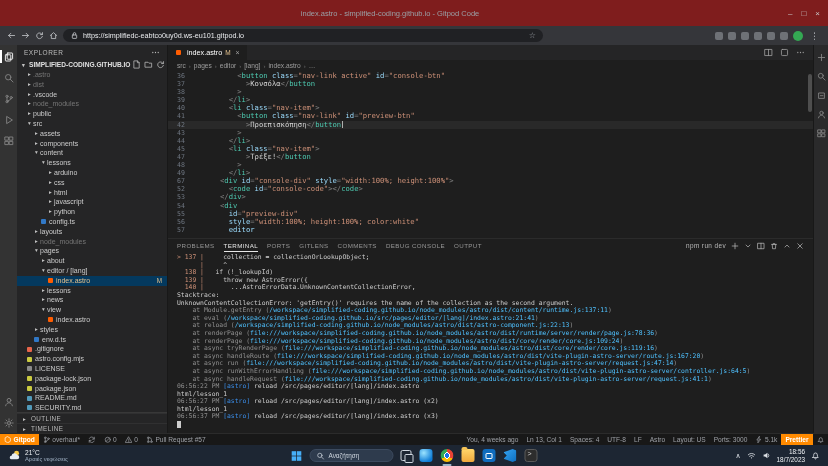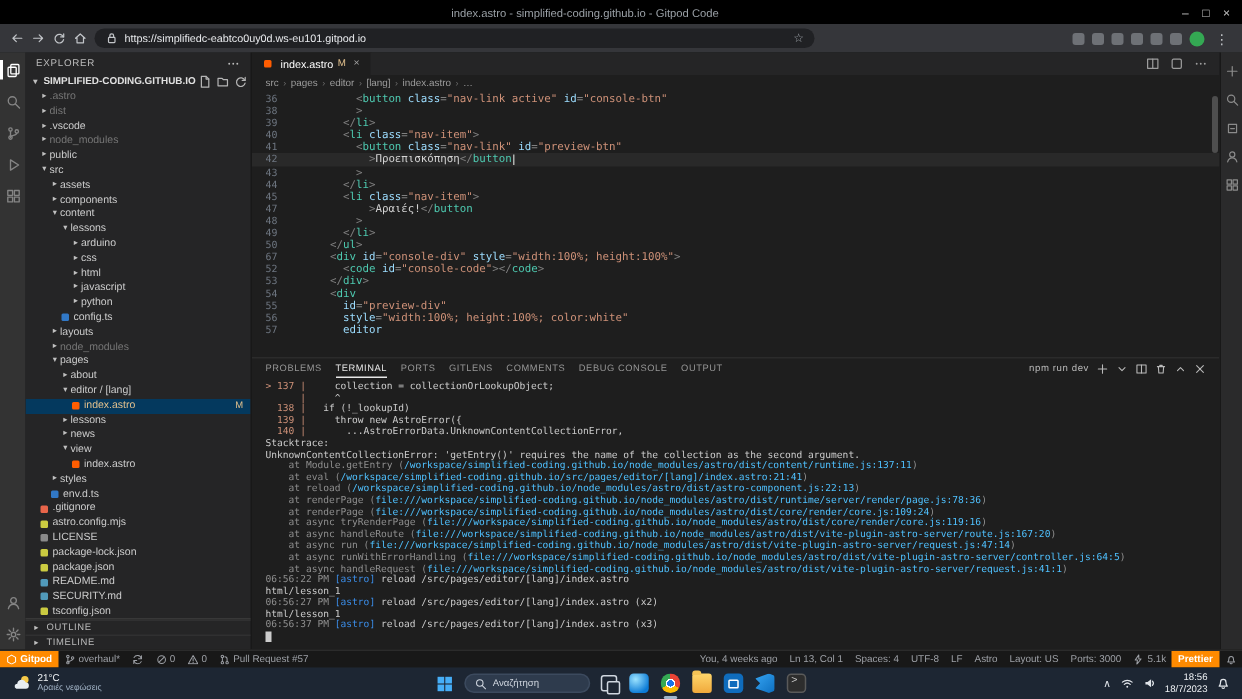--- a/index.html
+++ b/index.html
@@ -1,21 +1,21 @@
 <!DOCTYPE html>
 <html><head>
 <meta charset="utf-8">
 <style>
   *{margin:0;padding:0;box-sizing:border-box}
   html,body{width:828px;height:466px;overflow:hidden;background:#1e1e1e;
     font-family:"Liberation Sans",sans-serif;color:#cccccc;-webkit-font-smoothing:antialiased}
   .screen{width:828px;height:466px;display:flex;flex-direction:column;position:relative}
 
   
-  .titlebar{height:16px;background:#000000;display:flex;align-items:center;font-size:7.5px;color:#9aa0a6;flex:0 0 auto}
+  .titlebar{height:26px;background:#7f1d1d;display:flex;align-items:center;font-size:7.5px;color:#9aa0a6;flex:0 0 auto}
   .titlebar .title{flex:1;text-align:center;white-space:nowrap;overflow:hidden}
   .win-controls{display:flex;gap:9px;padding:0 8px;font-size:8px;color:#c8c8c8}
   .browserbar{height:19px;background:#35363a;display:flex;align-items:center;gap:5px;padding:0 7px;flex:0 0 auto}
   .nav-ico{color:#c2c5c9;display:flex;align-items:center}
   .urlbar{flex:0 1 480px;height:13px;background:#202124;border-radius:7px;display:flex;align-items:center;gap:4px;padding:0 7px;min-width:0}
   .url-text{color:#e8eaed;font-size:7.2px;white-space:nowrap;overflow:hidden;flex:1}
   .star{color:#9aa0a6;font-size:8px}
   .ext-icons{margin-left:auto;display:flex;gap:5px;align-items:center}
   .ext-dot{width:8px;height:8px;border-radius:2px;background:#6e7176}
   .avatar{width:10px;height:10px;border-radius:50%;background:#34a853}
@@ -462,20 +462,24 @@
             <span class="crumb-sep">›</span>
             <span>…</span>
           </div>
         <div class="editor">
           <div id="code-lines">
               <div class="cl">
                 <span class="ln">36</span>
                 <pre class="lc"><span class="tok-x">          </span><span class="tok-p">&lt;</span><span class="tok-t">button</span><span class="tok-x"> </span><span class="tok-a">class</span><span class="tok-p">=</span><span class="tok-s">"nav-link active"</span><span class="tok-x"> </span><span class="tok-a">id</span><span class="tok-p">=</span><span class="tok-s">"console-btn"</span></pre>
               </div>
               <div class="cl">
+                <span class="ln">37</span>
+                <pre class="lc"><span class="tok-x">            </span><span class="tok-p">&gt;</span><span class="tok-x">Κονσόλα</span><span class="tok-p">&lt;/</span><span class="tok-t">button</span></pre>
+              </div>
+              <div class="cl">
                 <span class="ln">38</span>
                 <pre class="lc"><span class="tok-x">          </span><span class="tok-p">&gt;</span></pre>
               </div>
               <div class="cl">
                 <span class="ln">39</span>
                 <pre class="lc"><span class="tok-x">        </span><span class="tok-p">&lt;/</span><span class="tok-t">li</span><span class="tok-p">&gt;</span></pre>
               </div>
               <div class="cl">
                 <span class="ln">40</span>
                 <pre class="lc"><span class="tok-x">        </span><span class="tok-p">&lt;</span><span class="tok-t">li</span><span class="tok-x"> </span><span class="tok-a">class</span><span class="tok-p">=</span><span class="tok-s">"nav-item"</span><span class="tok-p">&gt;</span></pre>
@@ -495,33 +499,29 @@
               <div class="cl">
                 <span class="ln">44</span>
                 <pre class="lc"><span class="tok-x">        </span><span class="tok-p">&lt;/</span><span class="tok-t">li</span><span class="tok-p">&gt;</span></pre>
               </div>
               <div class="cl">
                 <span class="ln">45</span>
                 <pre class="lc"><span class="tok-x">        </span><span class="tok-p">&lt;</span><span class="tok-t">li</span><span class="tok-x"> </span><span class="tok-a">class</span><span class="tok-p">=</span><span class="tok-s">"nav-item"</span><span class="tok-p">&gt;</span></pre>
               </div>
               <div class="cl">
                 <span class="ln">47</span>
-                <pre class="lc"><span class="tok-x">            </span><span class="tok-p">&gt;</span><span class="tok-x">Αραιές!</span><span class="tok-p">&lt;/</span><span class="tok-t">button</span></pre>
+                <pre class="lc"><span class="tok-x">            </span><span class="tok-p">&gt;</span><span class="tok-x">Τρέξε!</span><span class="tok-p">&lt;/</span><span class="tok-t">button</span></pre>
               </div>
               <div class="cl">
                 <span class="ln">48</span>
                 <pre class="lc"><span class="tok-x">          </span><span class="tok-p">&gt;</span></pre>
               </div>
               <div class="cl">
                 <span class="ln">49</span>
                 <pre class="lc"><span class="tok-x">        </span><span class="tok-p">&lt;/</span><span class="tok-t">li</span><span class="tok-p">&gt;</span></pre>
-              </div>
-              <div class="cl">
-                <span class="ln">50</span>
-                <pre class="lc"><span class="tok-x">      </span><span class="tok-p">&lt;/</span><span class="tok-t">ul</span><span class="tok-p">&gt;</span></pre>
               </div>
               <div class="cl">
                 <span class="ln">67</span>
                 <pre class="lc"><span class="tok-x">      </span><span class="tok-p">&lt;</span><span class="tok-t">div</span><span class="tok-x"> </span><span class="tok-a">id</span><span class="tok-p">=</span><span class="tok-s">"console-div"</span><span class="tok-x"> </span><span class="tok-a">style</span><span class="tok-p">=</span><span class="tok-s">"width:100%; height:100%"</span><span class="tok-p">&gt;</span></pre>
               </div>
               <div class="cl">
                 <span class="ln">52</span>
                 <pre class="lc"><span class="tok-x">        </span><span class="tok-p">&lt;</span><span class="tok-t">code</span><span class="tok-x"> </span><span class="tok-a">id</span><span class="tok-p">=</span><span class="tok-s">"console-code"</span><span class="tok-p">&gt;&lt;/</span><span class="tok-t">code</span><span class="tok-p">&gt;</span></pre>
               </div>
               <div class="cl">

